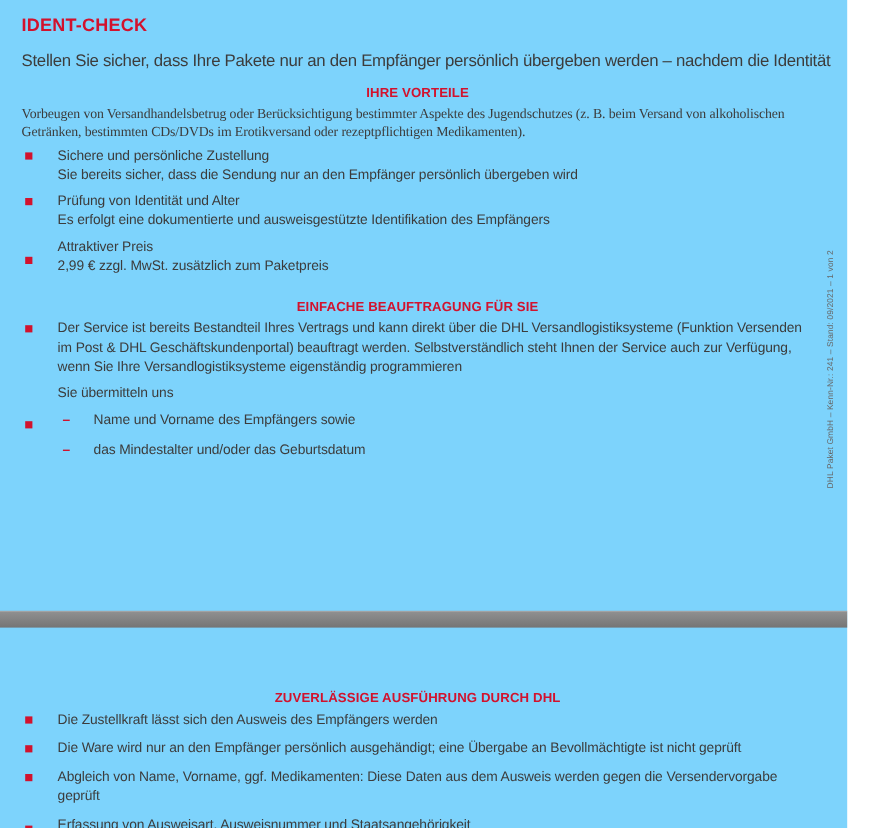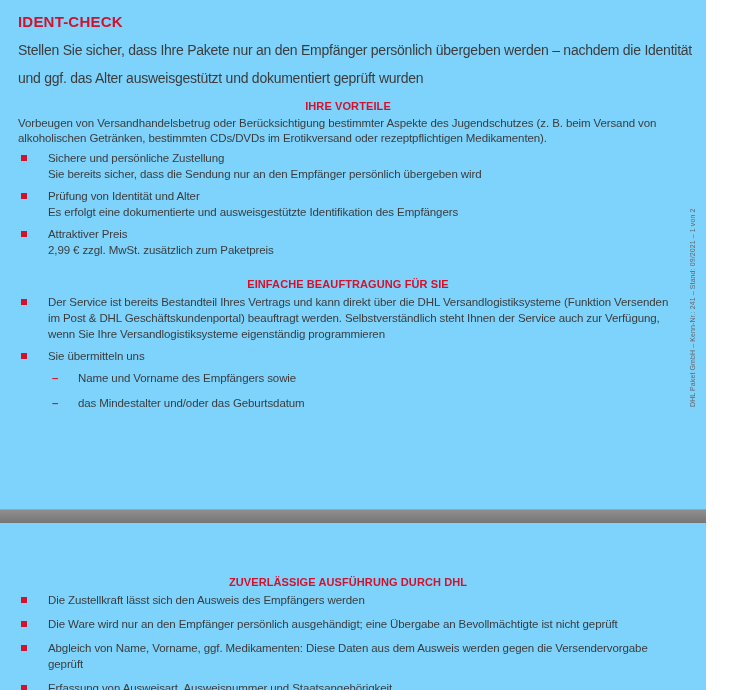--- a/index.html
+++ b/index.html
@@ -36,27 +36,28 @@
     letter-spacing:.1px;
     text-transform:uppercase;
     text-align:center;
   }
   .section-2{margin-top:20px;}
   .intro{
     margin:0 0 4px 0;
     font-size:11.5px;line-height:15px;
     letter-spacing:-0.1px;
     max-width:690px;
+    font-family:Liberation Serif, serif;
   }
   .bullet-item{
     display:flex;
     align-items:flex-start;
     margin:0 0 6px 0;
   }
-  .bullet-item:last-child{margin-bottom:0;}
+  .bullet-item:last-child{margin-bottom:0;align-items:center;}
   .sq{
     flex:0 0 auto;
     width:6px;height:6px;
     margin:5px 21px 0 3px;
     background:#d2122d;
   }
   .bullet-body{flex:1 1 auto;min-width:0;}
   .b-title{
     font-size:11.5px;line-height:16px;
     font-weight:normal;
@@ -110,21 +111,20 @@
 <body>
 
 <div class="page">
 
   <div class="top-block">
 
     <h1>IDENT-CHECK</h1>
 
     <div class="subtitle">
       <div class="subtitle-line">Stellen Sie sicher, dass Ihre Pakete nur an den Empfänger persönlich übergeben werden – nachdem die Identität</div>
-      <div class="subtitle-line">und ggf. das Alter ausweisgestützt und dokumentiert geprüft wurden</div>
     </div>
 
     <div class="section">
       <h2>IHRE VORTEILE</h2>
       <p class="intro">Vorbeugen von Versandhandelsbetrug oder Berücksichtigung bestimmter Aspekte des Jugendschutzes (z. B. beim Versand von alkoholischen Getränken, bestimmten CDs/DVDs im Erotikversand oder rezeptpflichtigen Medikamenten).</p>
 
       <div class="bullet-item">
         <span class="sq"></span>
         <div class="bullet-body">
           <div class="b-title">Sichere und persönliche Zustellung</div>

